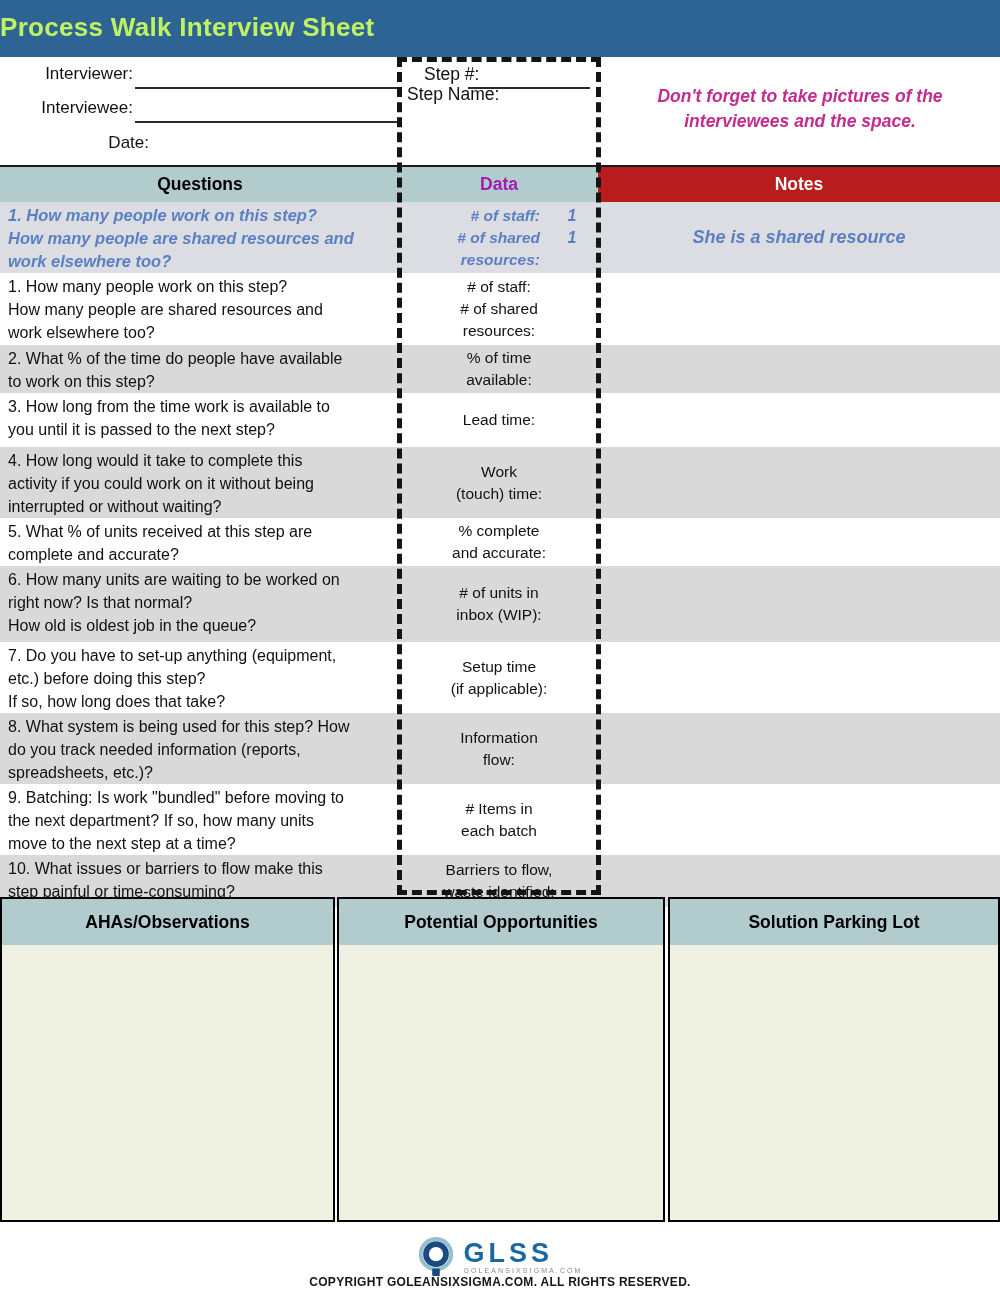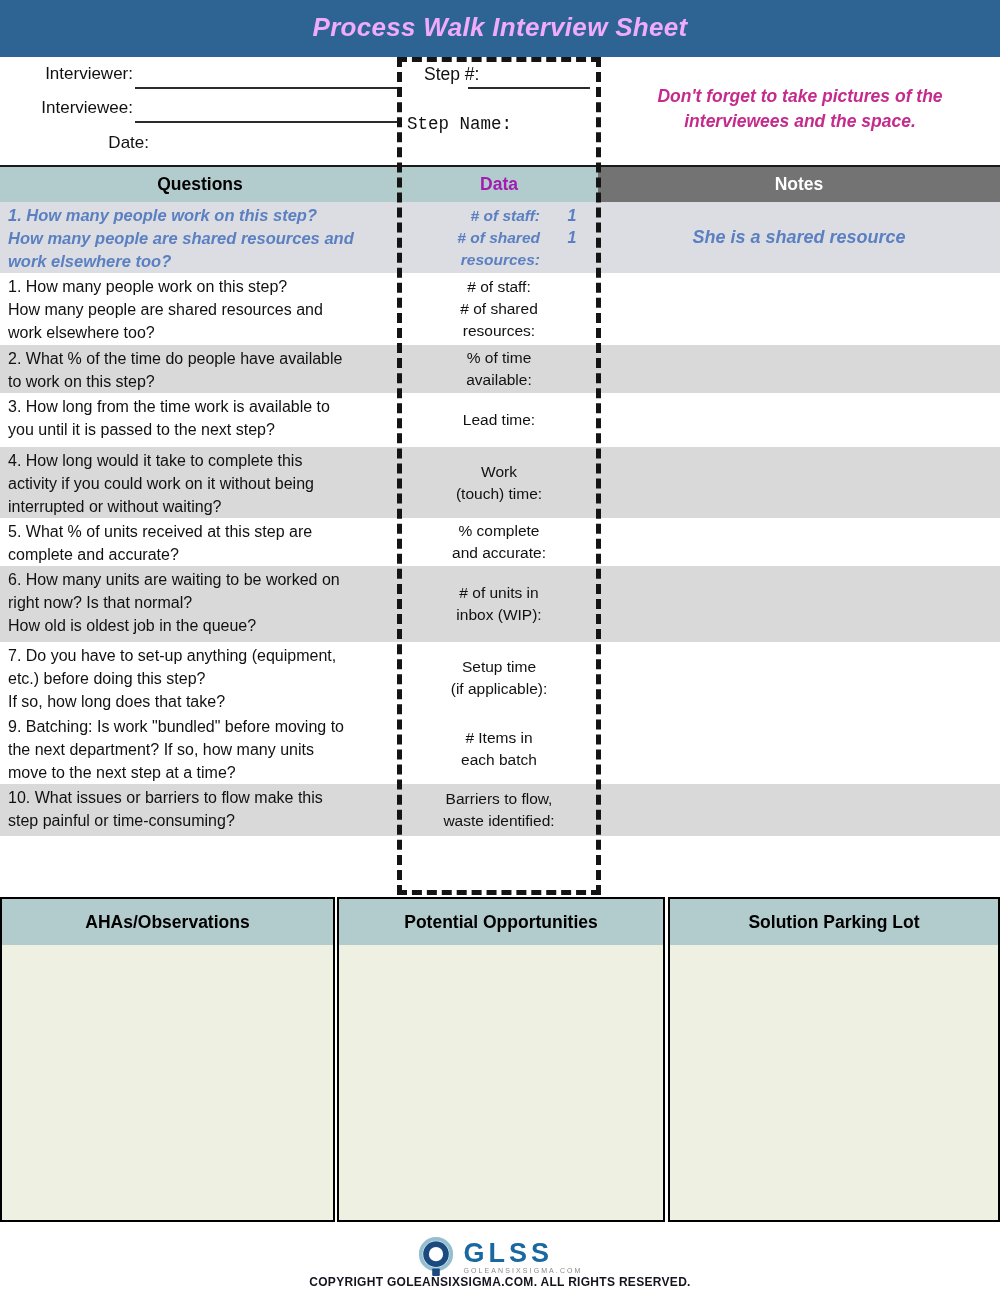--- a/index.html
+++ b/index.html
@@ -5,38 +5,38 @@
   * { box-sizing: border-box; }
   html,body { margin:0; padding:0; background:#ffffff; }
   .page {
     position:relative; width:1000px; height:1295px; margin:0 auto;
     background:#ffffff; overflow:hidden;
     font-family:"Liberation Sans","DejaVu Sans",sans-serif; color:#1a1a1a;
   }
 
   
   .titlebar { position:absolute; left:0; top:0; width:1000px; height:57px; background:#2e6493; }
-  .titlebar h1 { margin:0; line-height:55px; text-align:center; color:#f0abfc; font-size:26px; font-weight:bold; letter-spacing:.3px;font-style:italic; }
+  .titlebar h1 { margin:0; line-height:55px; text-align:left; color:#bef264; font-size:26px; font-weight:bold; letter-spacing:.3px; }
 
   
   .info-label { position:absolute; left:0; width:133px; text-align:right; font-size:17px; color:#111; }
   .step-label { position:absolute; left:407px; font-size:17.5px; color:#111; }
   .write-line { position:absolute; height:0; border-bottom:2px solid #2b2b2b; }
   .reminder {
     position:absolute; left:610px; top:84px; width:380px;
     color:#c42b8d; font-size:17.5px; font-style:italic; font-weight:bold;
     text-align:center; line-height:25px; white-space:pre-line;
   }
 
   
   .thead { position:absolute; left:0; top:165px; width:1000px; height:37px; border-top:2px solid #1a1a1a; display:flex; }
   .th { font-weight:bold; font-size:17.5px; text-align:center; line-height:35px; }
   .th-q { width:400px; background:#b2cbcd; color:#000; }
   .th-d { width:198px; background:#b2cbcd; color:#a21caf; }
-  .th-n { flex:1; background:#737373; color:#ffffff; }
+  .th-n { flex:1; background:#b91c1c; color:#ffffff; }
 
   
   .example-row { position:absolute; left:0; top:202px; width:1000px; height:71px; background:#dbdde2; display:flex; }
   .example-row .cell-q {
     width:400px; padding:2px 6px 0 8px; color:#5b80c2; font-weight:bold; font-style:italic;
     font-size:16.5px; line-height:23px; white-space:pre-line;
   }
   .example-data { width:198px; display:grid; grid-template-columns:1fr 44px; align-content:center; padding-right:4px; }
   .example-data .dlabel { text-align:right; padding-right:10px; color:#5b80c2; font-weight:bold; font-style:italic; font-size:15.5px; line-height:22px; white-space:pre-line; }
   .example-data .dvalue { text-align:center; color:#5b80c2; font-weight:bold; font-style:italic; font-size:16px; line-height:22px; align-self:start; }
@@ -79,21 +79,21 @@
 
   <section>
     <span class="info-label" style="top:64px;">Interviewer:</span>
     <span class="info-label" style="top:98px;">Interviewee:</span>
     <span class="info-label" style="top:133px;margin-left:16px;">Date:</span>
 
     <div class="write-line" style="left:135px; top:87px;  width:263px;"></div>
     <div class="write-line" style="left:135px; top:121px; width:263px;"></div>
 
     <span class="step-label" style="top:64px;margin-left:17px;">Step #:</span>
-    <span class="step-label" style="top:114px;font-family:Liberation Mono, monospace;">Step Name:</span>
+    <span class="step-label" style="top:84px;">Step Name:</span>
     <div class="write-line" style="left:468px; top:87px; width:122px;"></div>
 
     <div class="reminder">Don't forget to take pictures of the
 interviewees and the space.</div>
   </section>
 
   <div class="thead">
     <div class="th th-q">Questions</div>
     <div class="th th-d">Data</div>
     <div class="th th-n">Notes</div>
@@ -160,20 +160,28 @@
         <div class="cell-n"></div>
       </div>
       <div class="row" style="min-height: 69px;">
         <div class="cell-q">7. Do you have to set-up anything (equipment,
 etc.) before doing this step?
 If so, how long does that take?</div>
         <div class="cell-d">Setup time
 (if applicable):</div>
         <div class="cell-n"></div>
       </div>
+      <div class="row shade" style="min-height: 69px;">
+        <div class="cell-q">8. What system is being used for this step? How
+do you track needed information (reports,
+spreadsheets, etc.)?</div>
+        <div class="cell-d">Information
+flow:</div>
+        <div class="cell-n"></div>
+      </div>
       <div class="row" style="min-height: 70px;">
         <div class="cell-q">9. Batching: Is work "bundled" before moving to
 the next department? If so, how many units
 move to the next step at a time?</div>
         <div class="cell-d"># Items in
 each batch</div>
         <div class="cell-n"></div>
       </div>
       <div class="row shade" style="min-height: 52px;">
         <div class="cell-q">10. What issues or barriers to flow make this

